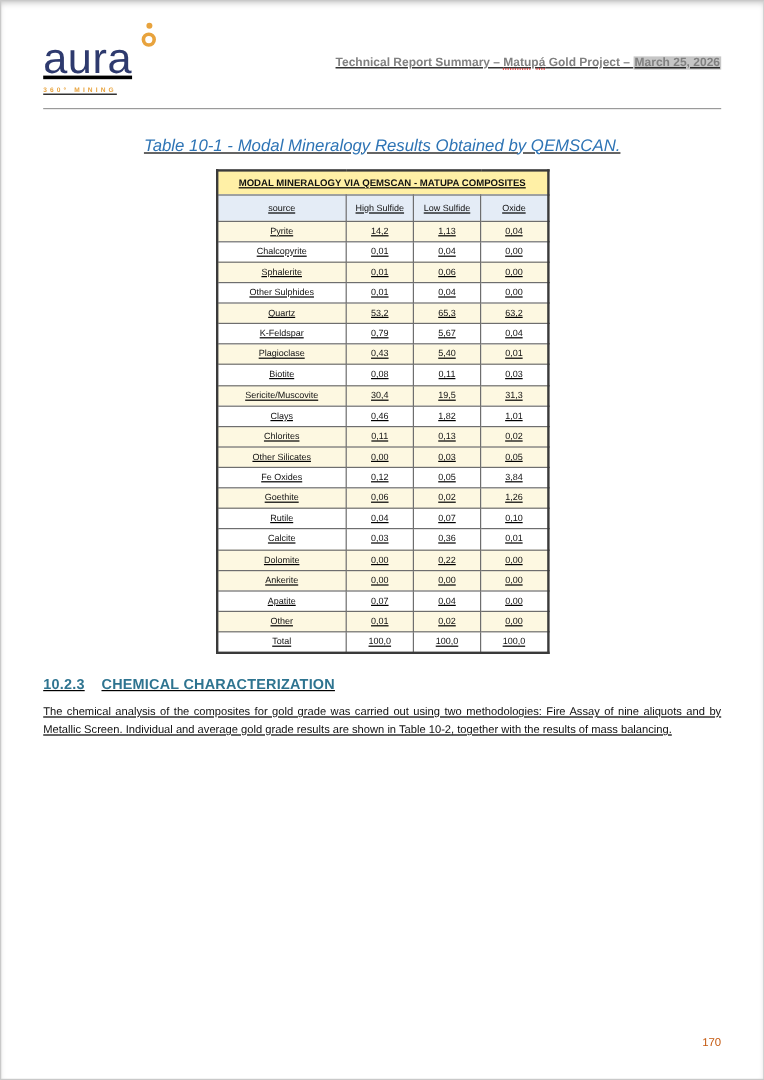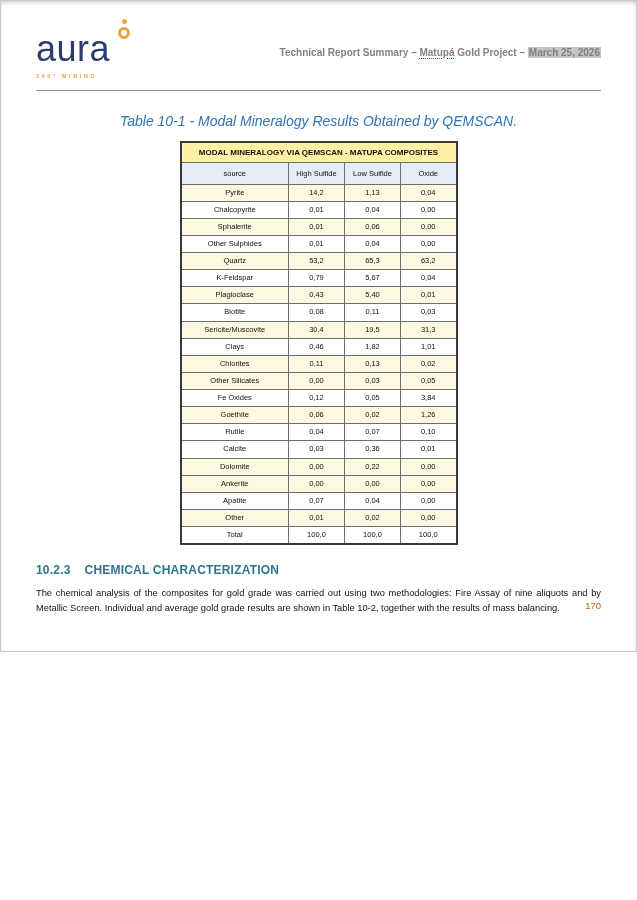--- a/index.html
+++ b/index.html
@@ -2,25 +2,26 @@
 <html style="--brand-navy: #2E3A6E; --brand-orange: #E8A33D; --header-gray: #808080; --spell-red: #E00000; --date-highlight-gray: #C6C6C6; --caption-blue: #2E74B5; --table-title-yellow: #FFF0A6; --table-subheader-blue: #E4ECF6; --row-cream: #FDF8E1; --heading-teal: #2E7490; --page-number-orange: #C55A11;"><head>
 <meta charset="utf-8">
 <style>
   * { margin: 0; padding: 0; box-sizing: border-box; }
   html, body { background: #ffffff; }
   body { font-family: "Liberation Sans", sans-serif; }
 
   .page {
     position: relative;
     width: 637px;
-    height: 652px;
+    height: 900px;
     background: #ffffff;
     border: 1px solid #c9c9c9;
     box-shadow: inset 0 3px 5px -2px rgba(0,0,0,0.25);
     overflow: hidden;
+    text-decoration: underline;
   }
 
   
   .page-header {
     display: flex;
     justify-content: space-between;
     align-items: flex-start;
     padding: 16px 35px 0 35px;
   }
   .logo-block { line-height: 1; }
@@ -139,21 +140,21 @@
     font-size: 9.3px;
     line-height: 1.6;
     color: #111;
     text-align: justify;
   }
 
   
   .page-number {
     position: absolute;
     right: 35px;
-    bottom: 40px;
+    bottom: 24px;
     font-size: 9.5px;
     color: var(--page-number-orange, #C55A11);
   }
 </style>
 </head>
 <body>
 
 <div class="page">
 
   <header class="page-header">

